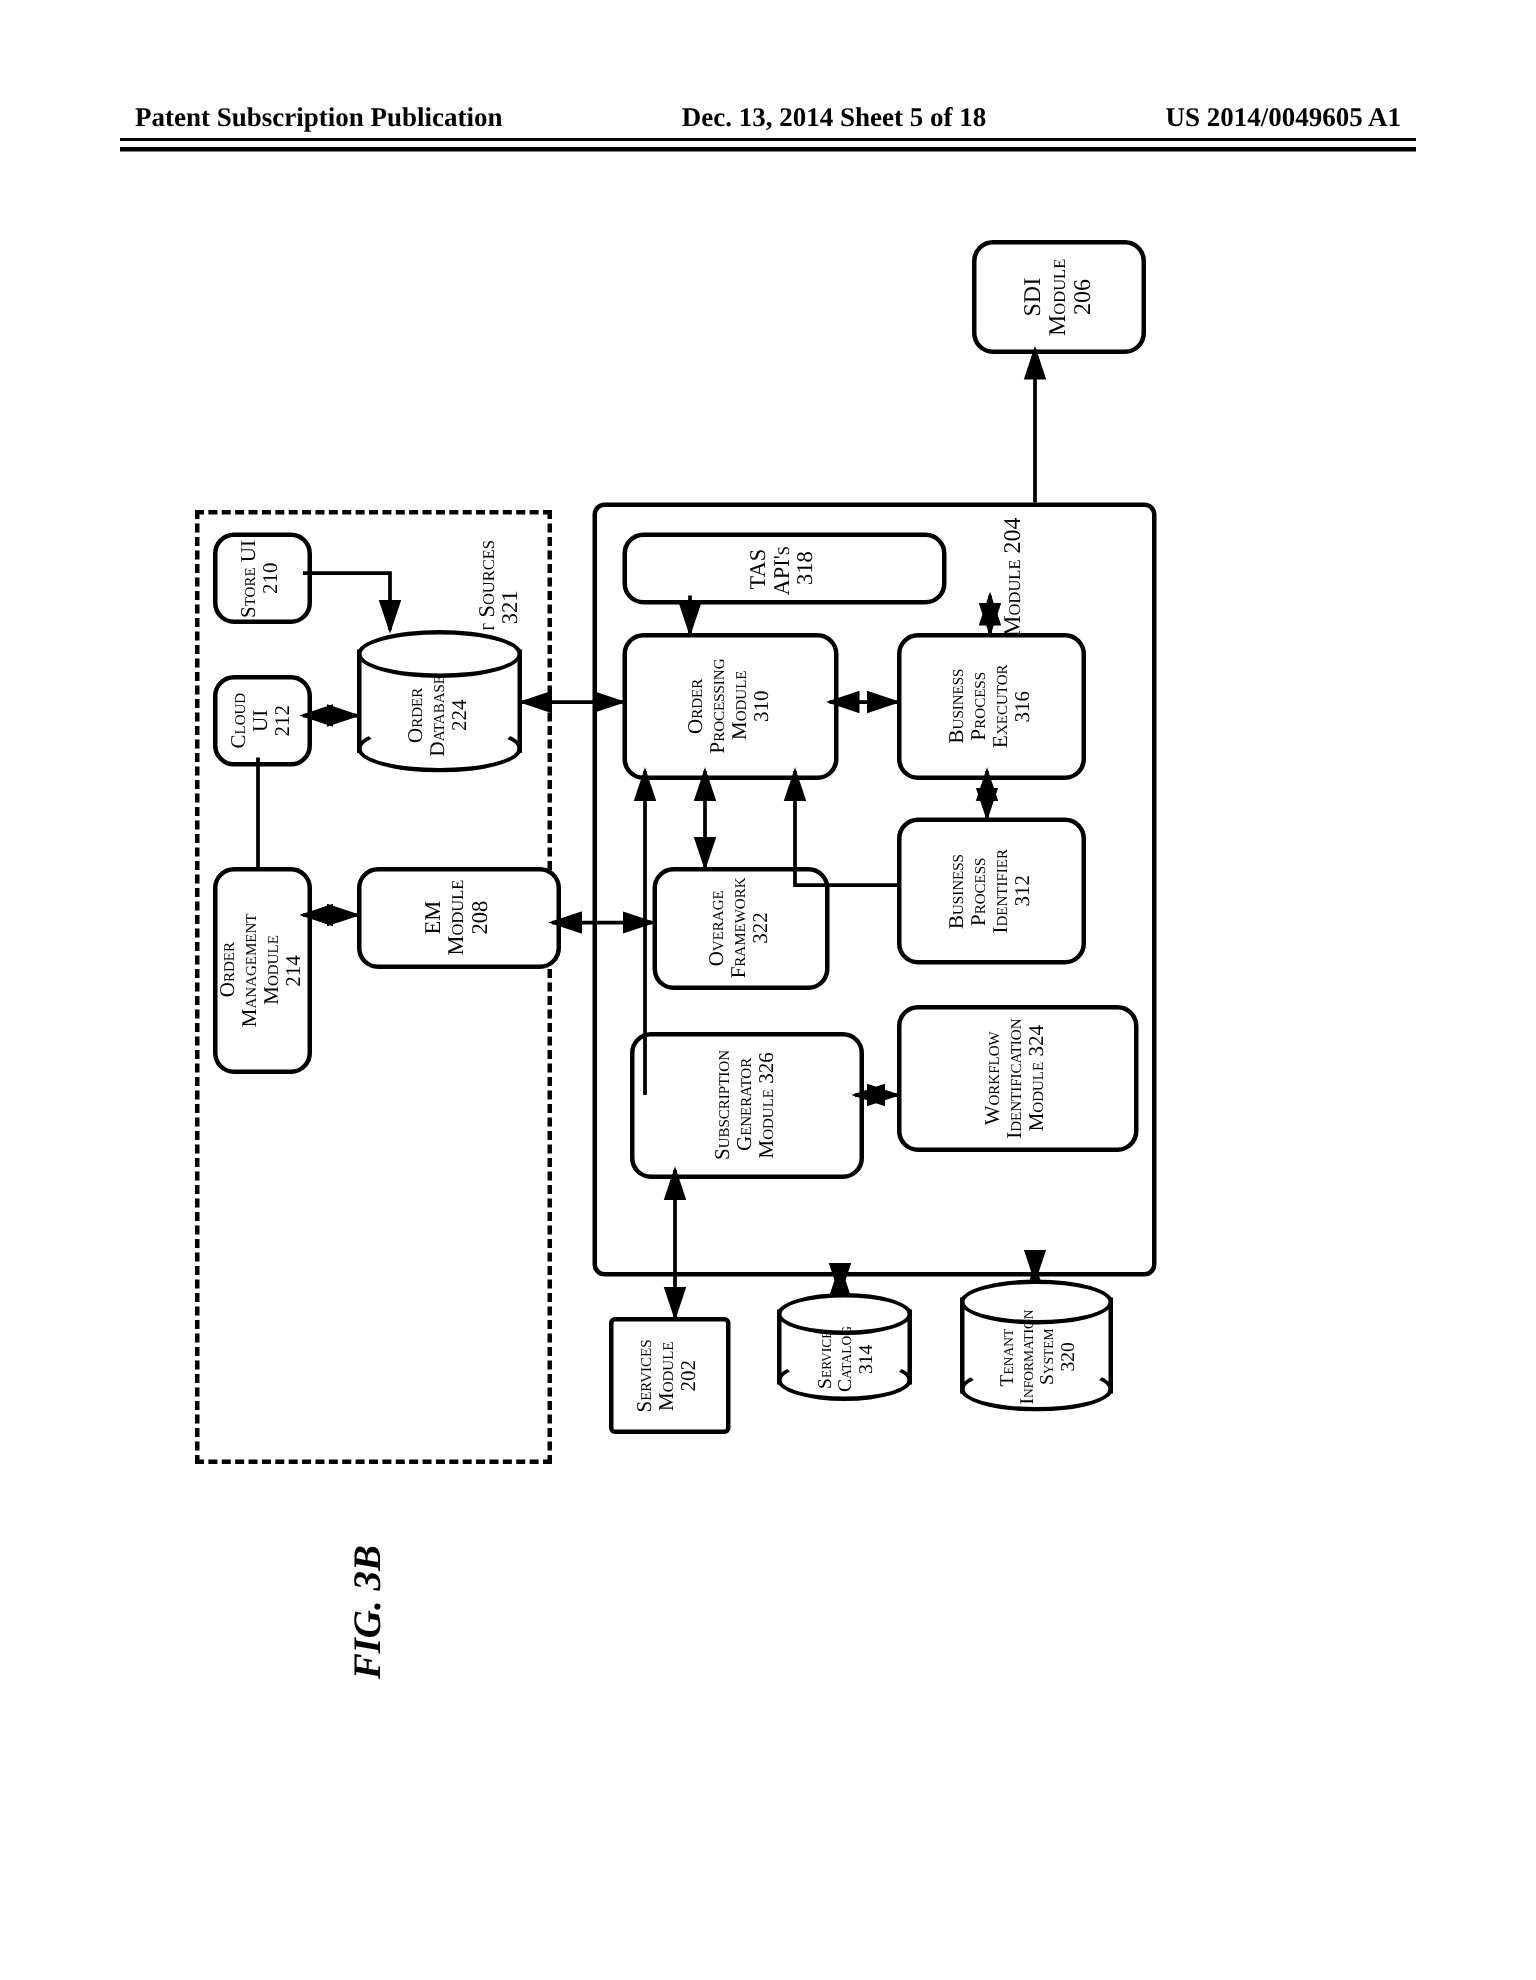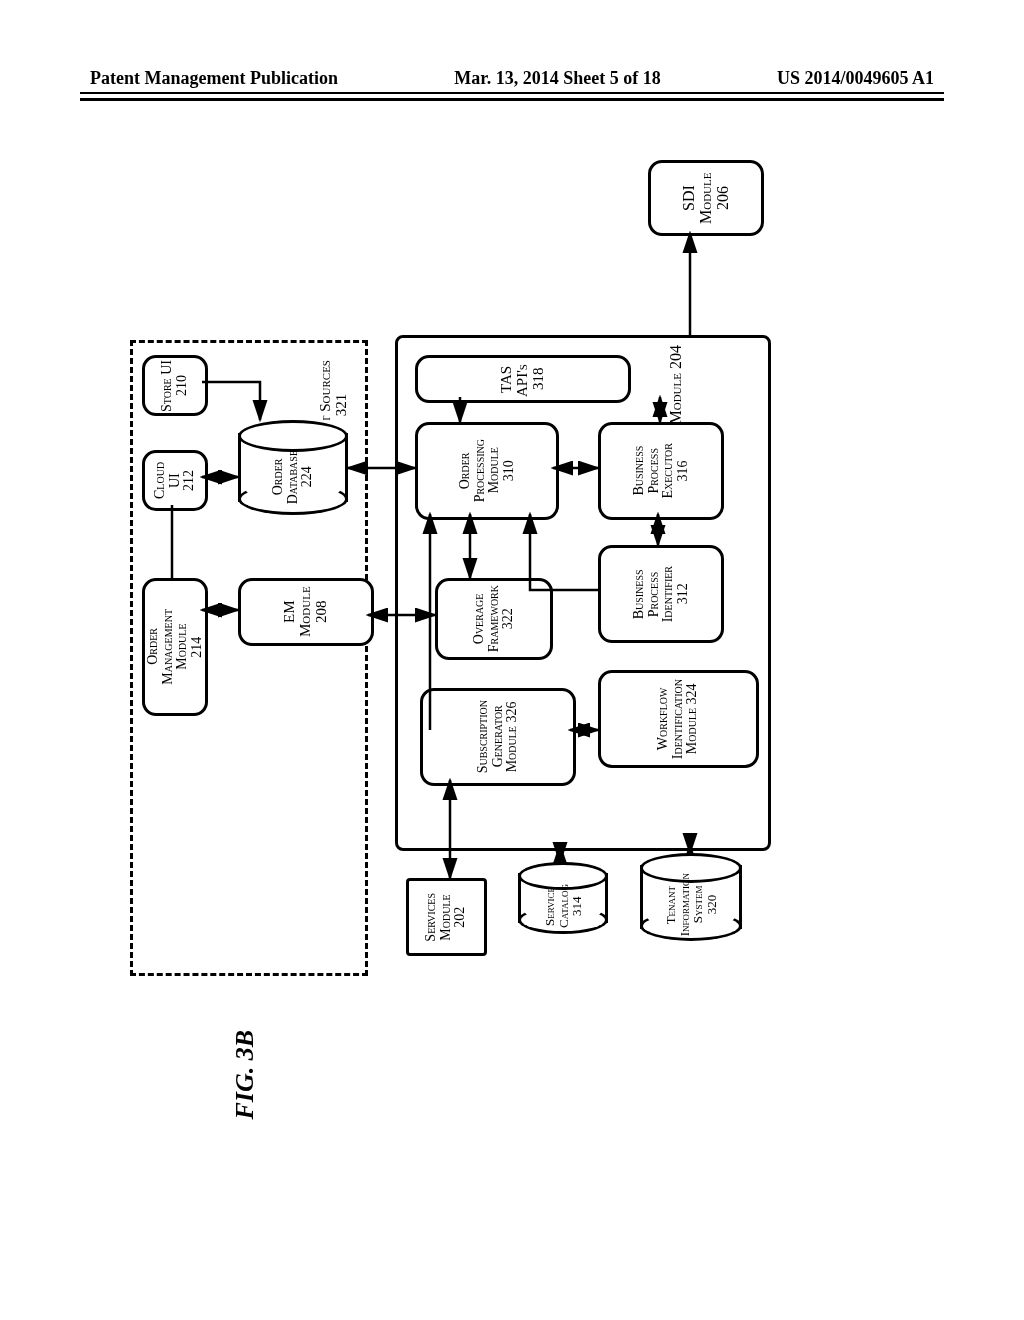--- a/index.html
+++ b/index.html
@@ -122,22 +122,22 @@
     width: 100%; height: 100%;
     pointer-events: none;
   }
 </style>
 </head>
 <body>
 
 <div class="page">
 
   <div class="header">
-    <span>Patent Management Publication</span>
-    <span>Mar. 13, 2014  Sheet 5 of 18</span>
+    <span>Patent Subscription Publication</span>
+    <span>Dec. 13, 2014  Sheet 5 of 18</span>
     <span>US 2014/0049605 A1</span>
   </div>
   <div class="rule1"></div>
   <div class="rule2"></div>
 
   <div class="diagram">
 
     <div class="box" style="left:518px; top:0px; width:110px; height:70px; font-size:16px;">
       <span class="rot">
         <span>SDI Module</span><br>

